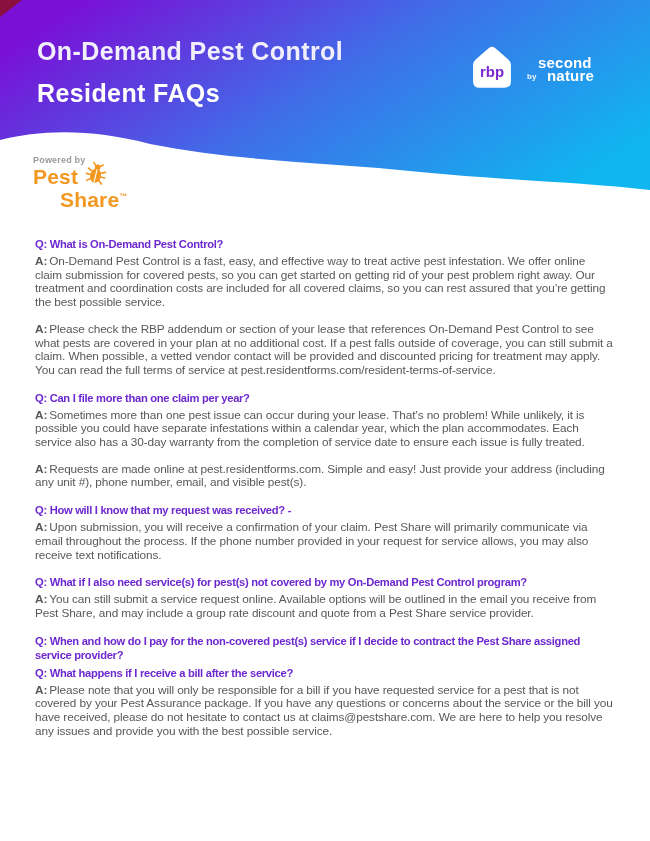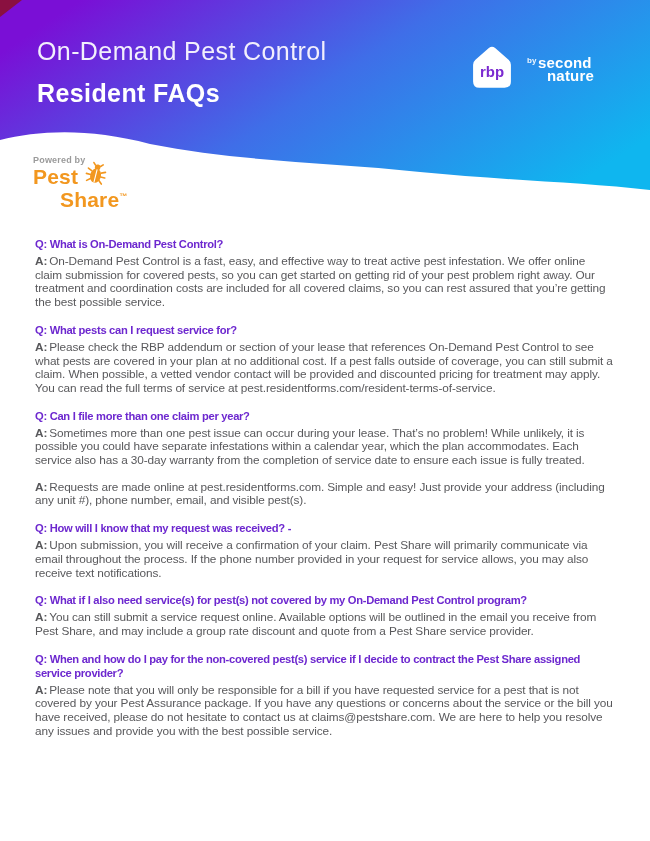--- a/index.html
+++ b/index.html
@@ -8,32 +8,32 @@
     width: 650px; height: 841px;
     background: #ffffff;
     font-family: "Liberation Sans", sans-serif;
     overflow: hidden;
   }
   
   .banner { position: relative; width: 650px; height: 230px; }
   .banner-bg { position: absolute; left: 0; top: 0; width: 650px; height: 230px; display: block; }
   .banner-titles { position: absolute; left: 37px; top: 36px; }
   .title-line1 {
-    font-size: 25px; font-weight: 400; color: #f2effc; letter-spacing: 0.4px; line-height: 30px;
+    font-size: 25px; font-weight: 700; color: #f2effc; letter-spacing: 0.4px; line-height: 30px;
   }
   .title-line2 {
     font-size: 25px; font-weight: 700; color: #ffffff; letter-spacing: 0.4px; line-height: 30px; margin-top: 12px;
   }
   
   .rbp-logo { position: absolute; left: 466px; top: 42px; display: flex; align-items: center; }
   .rbp-badge { width: 52px; height: 52px; }
   .rbp-badge svg { display: block; }
   .rbp-text { font-family: "Liberation Sans", sans-serif; font-weight: 700; font-size: 19px; }
   .sn-wordmark { position: relative; margin-left: 9px; padding-left: 11px; color: #ffffff; margin-top: 2px; }
-  .sn-by { position: absolute; left: 0px; top: 0px; font-size: 8px; font-weight: 600; opacity: 0.92; }
+  .sn-by { position: absolute; left: 0px; top: 16px; font-size: 8px; font-weight: 600; opacity: 0.92; }
   .sn-line1 { display: block; font-size: 15px; font-weight: 700; line-height: 13px; letter-spacing: 0.2px; }
   .sn-line2 { display: block; font-size: 15px; font-weight: 700; line-height: 14px; letter-spacing: 0.2px; margin-left: 9px; }
   
   .ps-logo { position: absolute; left: 33px; top: 155px; }
   .ps-powered { color: #9b9b9b; font-size: 9px; font-weight: 600; letter-spacing: 0.2px; margin-bottom: 2px; }
   .ps-row { display: flex; align-items: flex-start; text-align: right; }
   .ps-pest { color: #f2971f; font-weight: 700; font-size: 21px; line-height: 20px; letter-spacing: 0.2px; }
   .ps-bug { margin-left: 5px; margin-top: -6px; }
   .ps-share { color: #f2971f; font-weight: 700; font-size: 21px; line-height: 19px; letter-spacing: 0.2px; margin-left: 27px; }
   .ps-tm { font-size: 8px; vertical-align: 8px; font-weight: 700; }
@@ -117,21 +117,20 @@
   </header>
 
   <main class="content">
 
     <section class="faq">
       <h2 class="faq-q">Q: What is On-Demand Pest Control?</h2>
       <p class="faq-a"><strong class="a-label">A:</strong><span>On-Demand Pest Control is a fast, easy, and effective way to treat active pest infestation. We offer online claim submission for covered pests, so you can get started on getting rid of your pest problem right away. Our treatment and coordination costs are included for all covered claims, so you can rest assured that you’re getting the best possible service.</span></p>
     </section>
 
     <section class="faq">
-      <h2 class="faq-q">Q: What pests can I request service for?</h2>
       <p class="faq-a"><strong class="a-label">A:</strong><span>Please check the RBP addendum or section of your lease that references On-Demand Pest Control to see what pests are covered in your plan at no additional cost. If a pest falls outside of coverage, you can still submit a claim. When possible, a vetted vendor contact will be provided and discounted pricing for treatment may apply. You can read the full terms of service at pest.residentforms.com/resident-terms-of-service.</span></p>
     </section>
 
     <section class="faq">
       <h2 class="faq-q">Q: Can I file more than one claim per year?</h2>
       <p class="faq-a"><strong class="a-label">A:</strong><span>Sometimes more than one pest issue can occur during your lease. That’s no problem! While unlikely, it is possible you could have separate infestations within a calendar year, which the plan accommodates. Each service also has a 30-day warranty from the completion of service date to ensure each issue is fully treated.</span></p>
     </section>
 
     <section class="faq">
       <p class="faq-a"><strong class="a-label">A:</strong><span>Requests are made online at pest.residentforms.com. Simple and easy! Just provide your address (including any unit #), phone number, email, and visible pest(s).</span></p>
@@ -145,17 +144,18 @@
     <section class="faq">
       <h2 class="faq-q">Q: What if I also need service(s) for pest(s) not covered by my On-Demand Pest Control program?</h2>
       <p class="faq-a"><strong class="a-label">A:</strong><span>You can still submit a service request online. Available options will be outlined in the email you receive from Pest Share, and may include a group rate discount and quote from a Pest Share service provider.</span></p>
     </section>
 
     <section class="faq">
       <h2 class="faq-q">Q: When and how do I pay for the non-covered pest(s) service if I decide to contract the Pest Share assigned service provider?</h2>
     </section>
 
     <section class="faq">
+      <h2 class="faq-q">Q: What happens if I receive a bill after the service?</h2>
       <p class="faq-a"><strong class="a-label">A:</strong><span>Please note that you will only be responsible for a bill if you have requested service for a pest that is not covered by your Pest Assurance package. If you have any questions or concerns about the service or the bill you have received, please do not hesitate to contact us at claims@pestshare.com. We are here to help you resolve any issues and provide you with the best possible service.</span></p>
     </section>
 
   </main>
 </div>
 
 </body></html>

